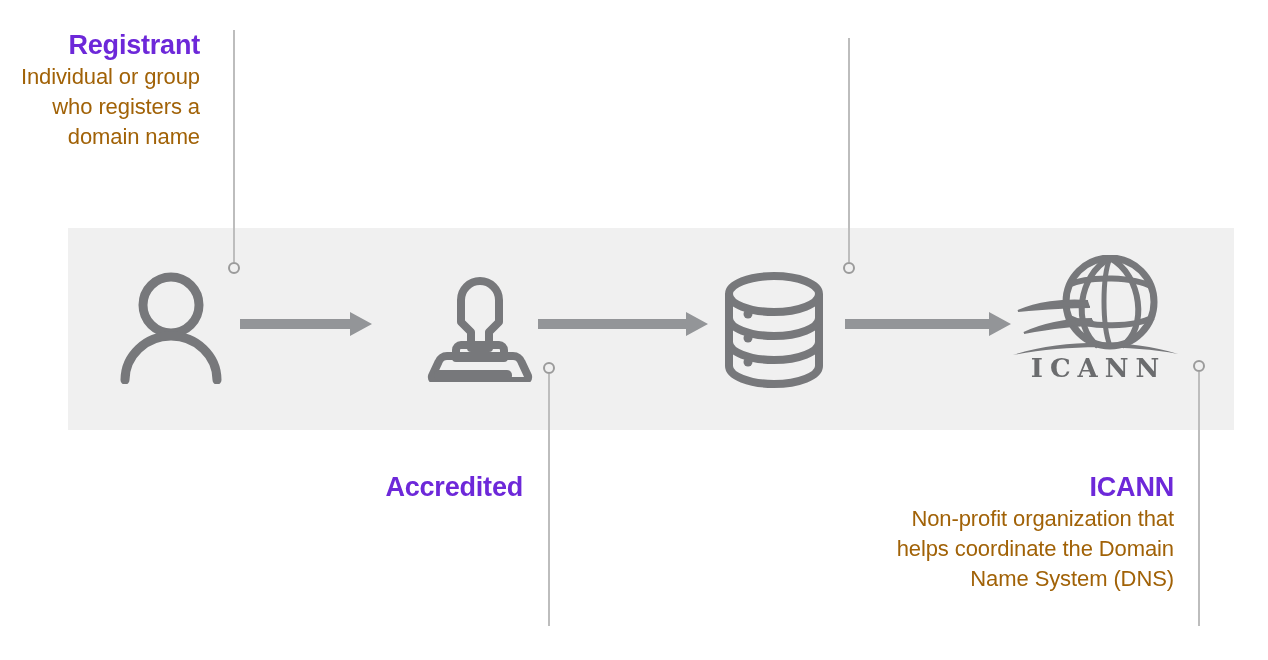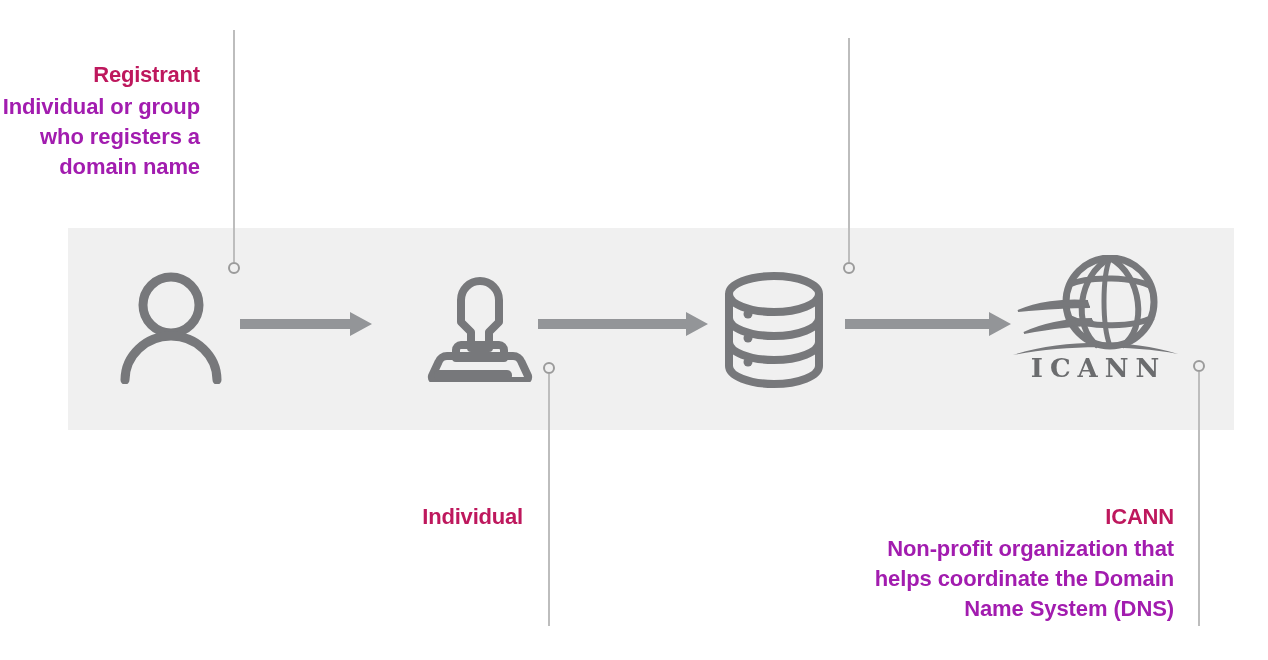--- a/index.html
+++ b/index.html
@@ -44,31 +44,30 @@
     background: #f0f0f0;
     box-sizing: border-box;
   }
 
   
   .block {
     position: absolute;
     text-align: right;
   }
   .block .title {
-    font-size: 22px;
+    font-size: 27px;
     font-weight: bold;
-    color: #be185d;
+    color: #6d28d9;
     line-height: 34px;
     letter-spacing: -0.2px;
-    margin-top: 30px;
   }
   .block .desc {
     font-size: 22px;
-    font-weight: bold;
-    color: #a21caf;
+    font-weight: normal;
+    color: #a16207;
     line-height: 30px;
     letter-spacing: -0.1px;
   }
 
   .blk-registrant { left: 0px;    top: 28px;  width: 200px; }
   .blk-registry   { left: 480px;  top: 28px;  width: 325px; }
   .blk-registrars { left: 270px;  top: 470px; width: 253px; }
   .blk-icann      { left: 860px;  top: 470px; width: 314px; }
 
   
@@ -126,21 +125,21 @@
   <div class="ring" style="left:1193px; top:360px;"></div>
   <div class="connector" style="left:1198px; top:372px; height:254px;"></div>
 
   <div class="block blk-registrant">
     <div class="title">Registrant</div>
     <div class="desc">Individual or group who registers a domain name</div>
   </div>
 
 
   <div class="block blk-registrars">
-    <div class="title">Individual</div>
+    <div class="title">Accredited</div>
   </div>
 
   <div class="block blk-icann">
     <div class="title">ICANN</div>
     <div class="desc">Non-profit organization that helps coordinate the Domain Name System (DNS)</div>
   </div>
 
   <div class="icon" style="left:110px; top:272px;">
     <svg width="130" height="112" viewBox="0 0 130 112">
       <circle cx="61" cy="33" r="28" fill="none" stroke="#77787b" stroke-width="9"></circle>

